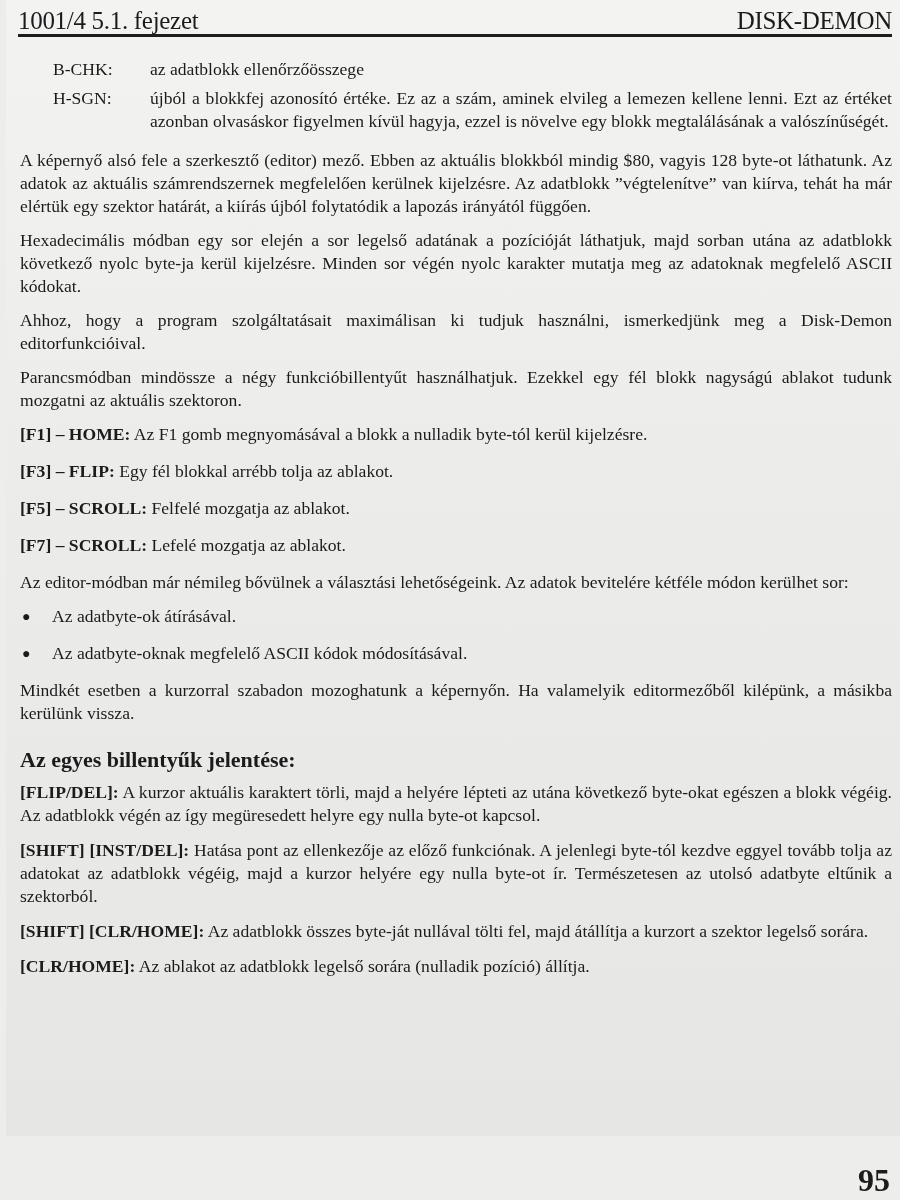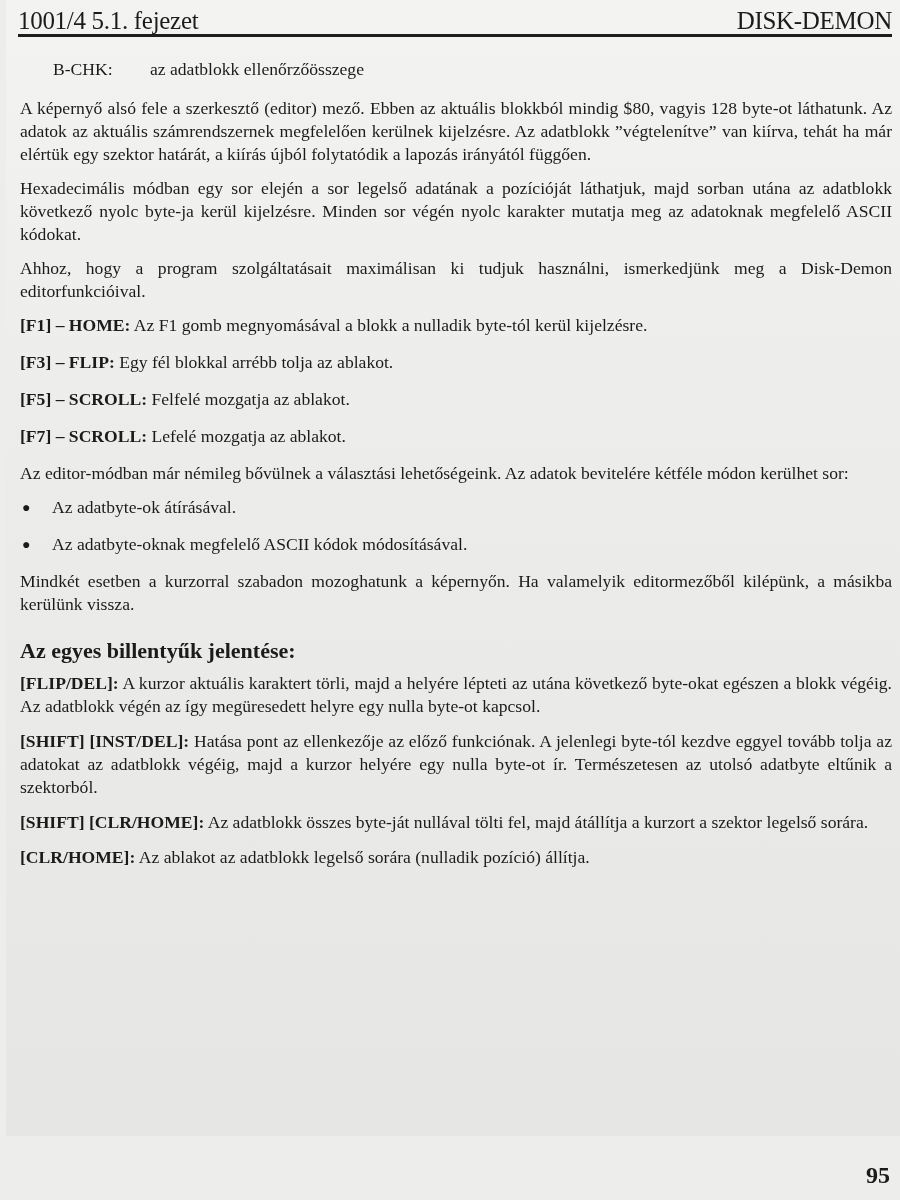--- a/index.html
+++ b/index.html
@@ -87,44 +87,49 @@
       font-size: 22px;
       font-weight: bold;
       margin: 22px 0 8px 0;
       line-height: 26px;
     }
     .keydesc { margin: 0 0 12px 0; }
     .page-number {
       position: absolute;
       right: 16px;
       top: 1162px;
-      font-size: 24px;
+      font-size: 32px;
       font-weight: bold;
     }
   </style>
 </head>
 <body>
 
 <div class="page">
 
   <div class="header">
     <span class="left">1001/4  5.1. fejezet</span>
     <span class="right">DISK-DEMON</span>
   </div>
 
   <div class="content">
 
     <div class="def">
       <span class="term">B-CHK:</span>
       <span class="desc">az adatblokk ellenőrzőösszege</span>
     </div>
+    <div class="def">
+      <span class="term">H-SGN:</span>
+      <span class="desc">újból a blokkfej azonosító értéke. Ez az a szám, aminek elvileg a lemezen kellene lenni. Ezt az értéket azonban olvasáskor figyelmen kívül hagyja, ezzel is növelve egy blokk megtalálásának a valószínűségét.</span>
+    </div>
 
     <p class="para-after-defs">A képernyő alsó fele a szerkesztő (editor) mező. Ebben az aktuális blokkból mindig $80, vagyis 128 byte-ot láthatunk. Az adatok az aktuális számrendszernek megfelelően kerülnek kijelzésre. Az adatblokk ”végtelenítve” van kiírva, tehát ha már elértük egy szektor határát, a kiírás újból folytatódik a lapozás irányától függően.</p>
     <p>Hexadecimális módban egy sor elején a sor legelső adatának a pozícióját láthatjuk, majd sorban utána az adatblokk következő nyolc byte-ja kerül kijelzésre. Minden sor végén nyolc karakter mutatja meg az adatoknak megfelelő ASCII kódokat.</p>
     <p>Ahhoz, hogy a program szolgáltatásait maximálisan ki tudjuk használni, ismerkedjünk meg a Disk-Demon editorfunkcióival.</p>
+    <p>Parancsmódban mindössze a négy funkcióbillentyűt használhatjuk. Ezekkel egy fél blokk nagyságú ablakot tudunk mozgatni az aktuális szektoron.</p>
 
     <div class="fkey">
       <span class="b">[F1] – HOME:</span><span> Az F1 gomb megnyomásával a blokk a nulladik byte-tól kerül kijelzésre.</span>
     </div>
     <div class="fkey">
       <span class="b">[F3] – FLIP:</span><span> Egy fél blokkal arrébb tolja az ablakot.</span>
     </div>
     <div class="fkey">
       <span class="b">[F5] – SCROLL:</span><span> Felfelé mozgatja az ablakot.</span>
     </div>

